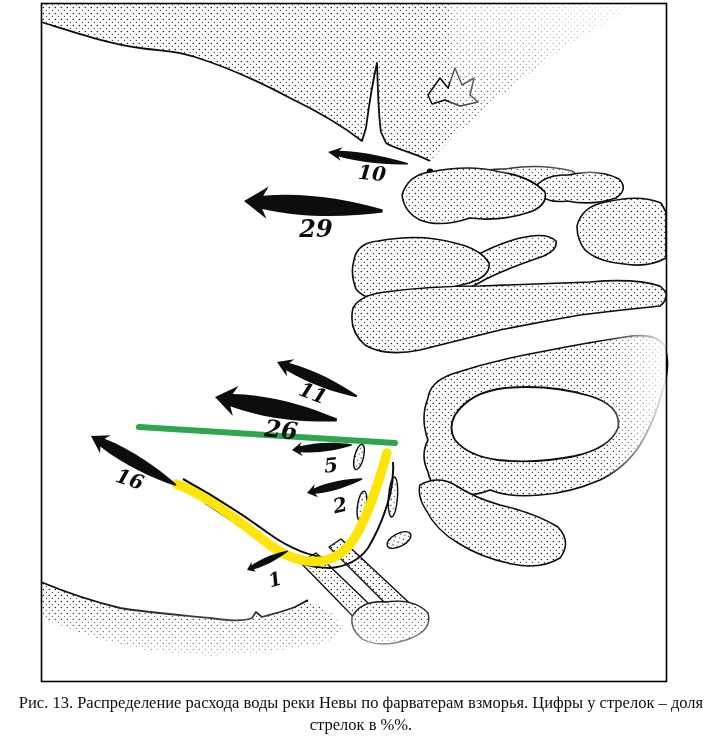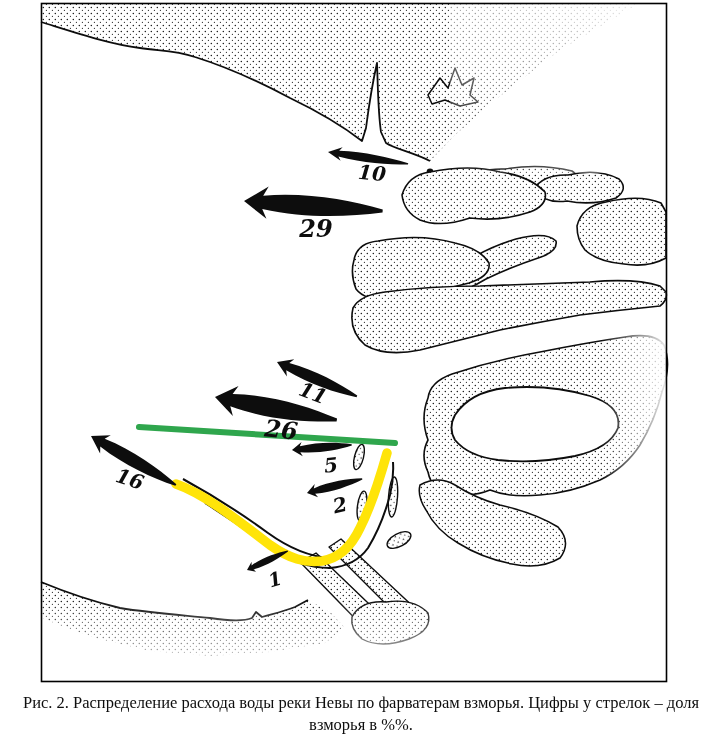--- a/index.html
+++ b/index.html
@@ -142,16 +142,16 @@
       <g>
         <use href="#arr" transform="translate(247,570) rotate(-24.9) scale(0.45,0.65)"></use>
         <text class="num" x="275" y="586" font-size="19" transform="rotate(-16 275 579)">1</text>
       </g>
     </g>
 
     <rect x="41.5" y="3.5" width="625" height="678" fill="none" stroke="#000000" stroke-width="1.6"></rect>
   </svg>
 
   <div class="caption">
-    <div>Рис. 2. Распределение расхода воды реки Невы по фарватерам взморья. Цифры у стрелок – доля</div>
-    <div>взморья в %%.</div>
+    <div>Рис. 13. Распределение расхода воды реки Невы по фарватерам взморья. Цифры у стрелок – доля</div>
+    <div>стрелок в %%.</div>
   </div>
 </div>
 
 </body></html>

